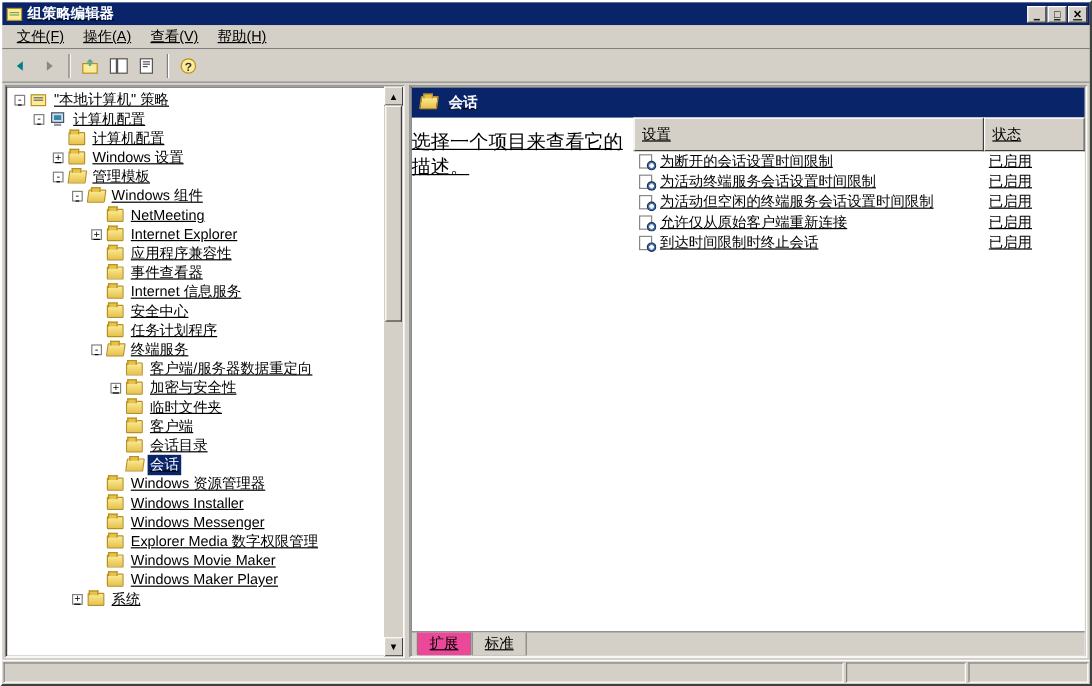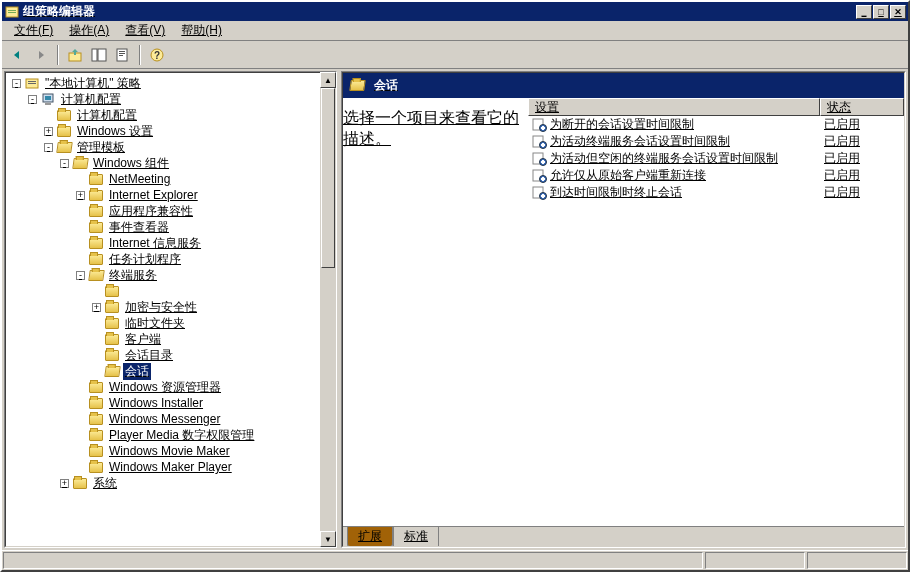--- a/index.html
+++ b/index.html
@@ -18,28 +18,28 @@
 .content { flex: 1; display: flex; background: #d4d0c8; padding: 2px; overflow: hidden; }
 .left-pane { width: 333px; background: #fff; border: 1px solid #808080; border-right-color: #fff; border-bottom-color: #fff; position: relative; overflow: hidden; }
 .left-inner { border: 1px solid #404040; border-right-color: #d4d0c8; border-bottom-color: #d4d0c8; height: 100%; overflow-y: auto; overflow-x: hidden; padding: 2px; }
 .splitter { width: 4px; background: #d4d0c8; cursor: ew-resize; }
 .right-pane { flex: 1; background: #fff; border: 1px solid #808080; border-right-color: #fff; border-bottom-color: #fff; overflow: hidden; display: flex; flex-direction: column; }
 .right-inner { border: 1px solid #404040; border-right-color: #d4d0c8; border-bottom-color: #d4d0c8; flex: 1; overflow: hidden; display: flex; flex-direction: column; }
 .right-header { background: #0a246a; color: #fff; padding: 4px 6px; display: flex; align-items: center; gap: 6px; font-weight: bold; }
 .right-body { flex: 1; display: flex; }
 .desc-pane { width: 185px; padding: 10px 0; font-size: 16px; }
 .list-pane { flex: 1; display: flex; flex-direction: column; }
-.list-header { display: flex; height: 18px; }
+.list-header { display: flex; height: 28px; }
 .list-col { background: #d4d0c8; border: 1px solid; border-color: #fff #404040 #404040 #fff; padding: 1px 6px; font-size: 12px; display: flex; align-items: center; }
 .list-rows { flex: 1; overflow: auto; text-align: right; }
 .list-row { display: flex; height: 17px; align-items: center; }
 .list-cell { padding: 0 4px; display: flex; align-items: center; gap: 3px; white-space: nowrap; overflow: hidden; }
 .tabs-bottom { height: 20px; background: #d4d0c8; display: flex; align-items: flex-start; padding: 0 4px; border-top: 1px solid #808080; }
 .tab { padding: 1px 10px; background: #d4d0c8; border: 1px solid #808080; border-top: none; font-size: 12px; cursor: pointer; }
-.tab.active { background: #a16207; border-bottom-left-radius: 3px; border-bottom-right-radius: 3px; }
+.tab.active { background: #ec4899; border-bottom-left-radius: 3px; border-bottom-right-radius: 3px; }
 .statusbar { height: 20px; background: #d4d0c8; border-top: 1px solid #fff; display: flex; padding: 1px; gap: 2px; }
 .status-cell { border: 1px solid #808080; border-right-color: #fff; border-bottom-color: #fff; flex-shrink: 0; }
 .tree-row { display: flex; align-items: center; height: 16px; cursor: pointer; }
 .tree-row.selected .tree-label { background: #0a246a; color: #fff; }
 .tree-toggle { width: 9px; height: 9px; border: 1px solid #808080; display: flex; align-items: center; justify-content: center; font-size: 9px; line-height: 1; margin-right: 3px; background: #fff; color: #000; flex-shrink: 0; }
 .tree-spacer { width: 12px; display: inline-block; flex-shrink: 0; }
 .tree-indent { display: inline-block; flex-shrink: 0; }
 .tree-icon { width: 16px; height: 14px; margin-right: 3px; flex-shrink: 0; display: inline-flex; align-items: center; justify-content: center; }
 .tree-label { padding: 0 2px; }
 .folder-closed { width: 14px; height: 11px; background: linear-gradient(#fceb98, #e6c24a); border: 1px solid #b89020; border-radius: 1px; position: relative; }
@@ -218,36 +218,45 @@
               <span class="folder-closed"></span>
             </span>
             <span class="tree-label">Internet 信息服务</span>
           </div>
           <div class="tree-row">
             <span class="tree-indent" style="width:68px"></span>
             <span class="tree-spacer"></span>
             <span class="tree-icon">
               <span class="folder-closed"></span>
             </span>
+            <span class="tree-label">安全中心</span>
+          </div>
+          <div class="tree-row">
+            <span class="tree-indent" style="width:68px"></span>
+            <span class="tree-spacer"></span>
+            <span class="tree-icon">
+              <span class="folder-closed"></span>
+            </span>
             <span class="tree-label">任务计划程序</span>
           </div>
           <div class="tree-row">
             <span class="tree-indent" style="width:68px"></span>
             <span class="tree-toggle">-</span>
             <span class="tree-icon">
               <span class="folder-open"></span>
             </span>
             <span class="tree-label">终端服务</span>
           </div>
           <div class="tree-row">
             <span class="tree-indent" style="width:84px"></span>
             <span class="tree-spacer"></span>
             <span class="tree-icon">
               <span class="folder-closed"></span>
             </span>
+            <span class="tree-label">客户端/服务器数据重定向</span>
           </div>
           <div class="tree-row">
             <span class="tree-indent" style="width:84px"></span>
             <span class="tree-toggle">+</span>
             <span class="tree-icon">
               <span class="folder-closed"></span>
             </span>
             <span class="tree-label">加密与安全性</span>
           </div>
           <div class="tree-row">
@@ -305,21 +314,21 @@
               <span class="folder-closed"></span>
             </span>
             <span class="tree-label">Windows Messenger</span>
           </div>
           <div class="tree-row">
             <span class="tree-indent" style="width:68px"></span>
             <span class="tree-spacer"></span>
             <span class="tree-icon">
               <span class="folder-closed"></span>
             </span>
-            <span class="tree-label">Player Media 数字权限管理</span>
+            <span class="tree-label">Explorer Media 数字权限管理</span>
           </div>
           <div class="tree-row">
             <span class="tree-indent" style="width:68px"></span>
             <span class="tree-spacer"></span>
             <span class="tree-icon">
               <span class="folder-closed"></span>
             </span>
             <span class="tree-label">Windows Movie Maker</span>
           </div>
           <div class="tree-row">

